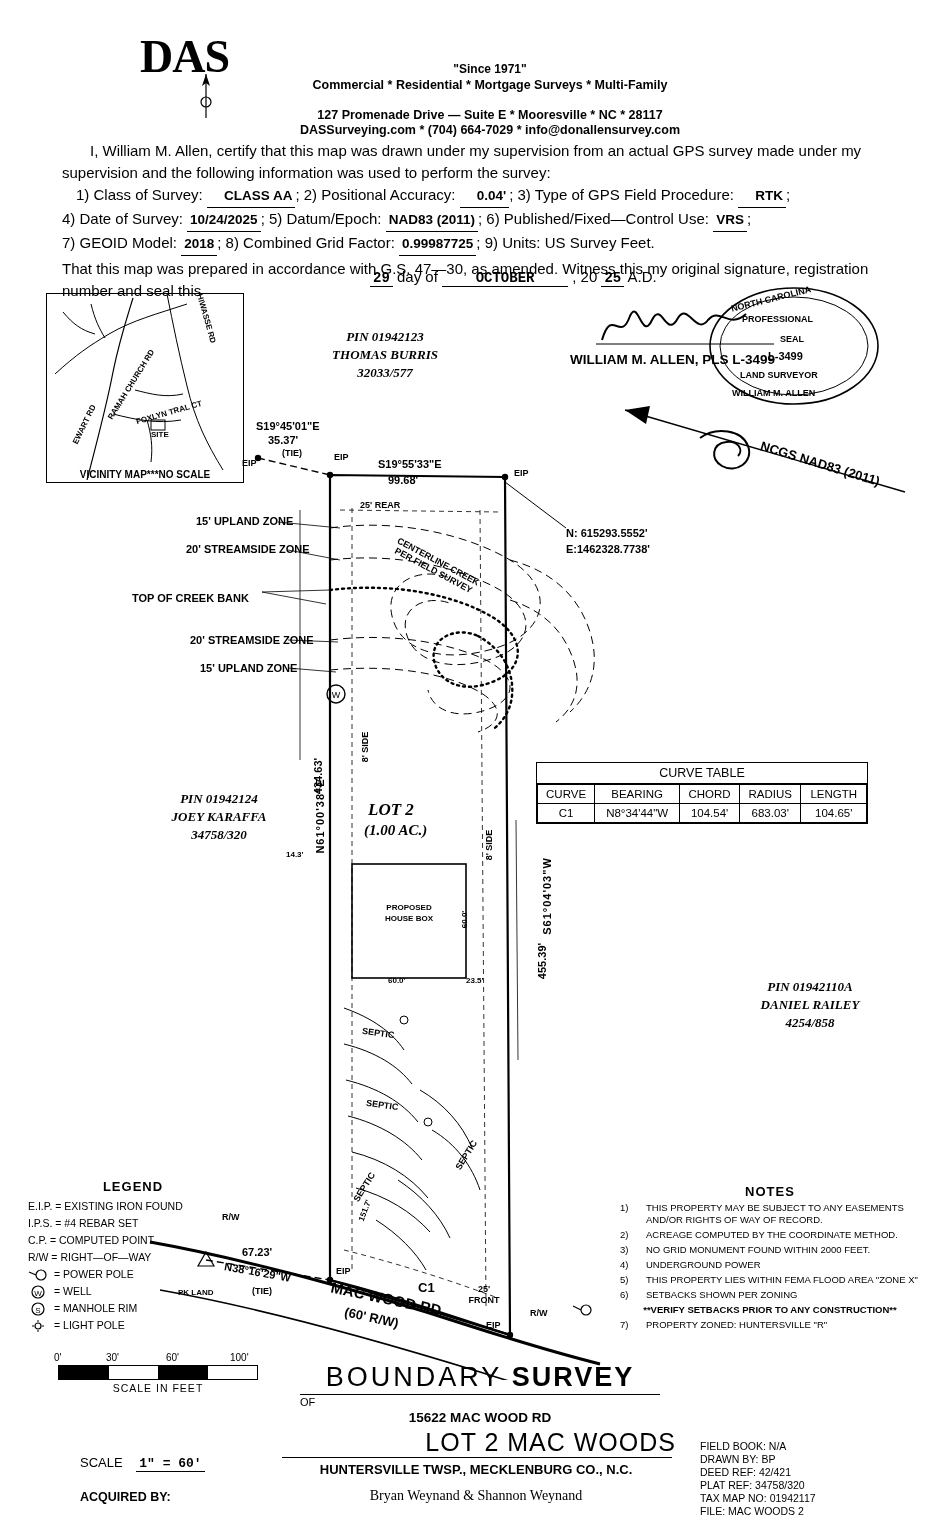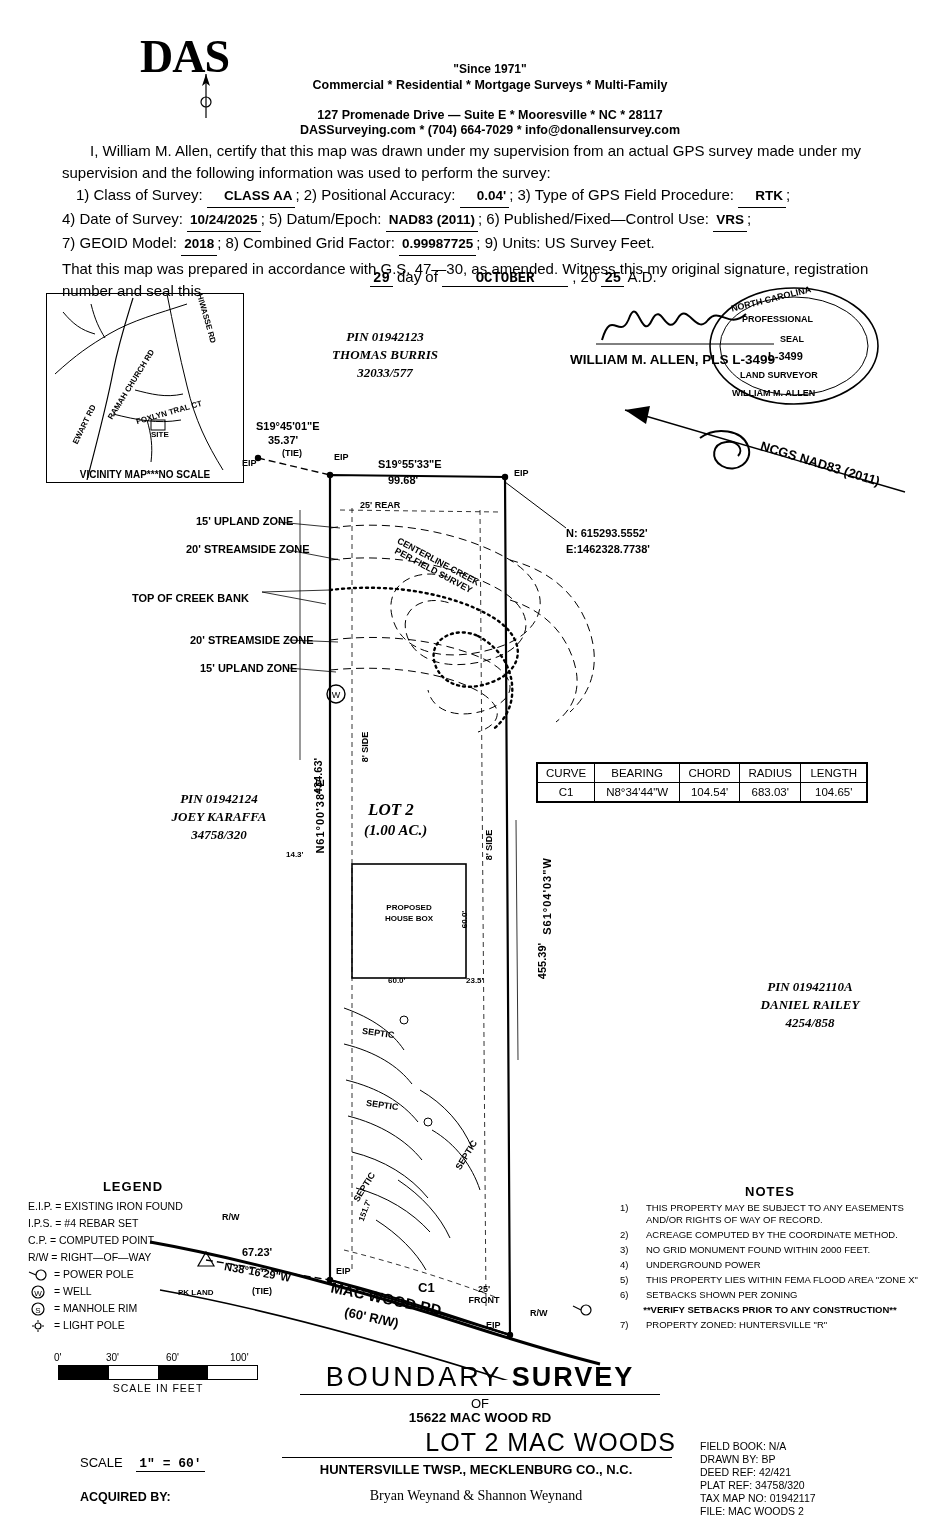--- a/index.html
+++ b/index.html
@@ -54,21 +54,21 @@
   #scalebar{left:58px;top:1352px;width:200px;}
   #scalebar .ticks{position:relative;height:13px;font-size:10px;}
   #scalebar .bar{height:13px;border:1px solid #000;display:flex;}
   #scalebar .bar div{flex:1;border-right:1px solid #000;}
   #scalebar .bar div:last-child{border-right:none;}
   #scalebar .cap{text-align:center;font-size:10.5px;margin-top:2px;letter-spacing:1px;}
 
   
   #title1{left:300px;top:1362px;width:360px;text-align:center;font-size:27px;letter-spacing:2px;font-family:"Liberation Sans",sans-serif;}
   #title1 .thin{letter-spacing:3px;}
-  #titleof{left:300px;top:1396px;width:360px;text-align:center;font-size:13px;}
+  #titleof{left:300px;top:1396px;width:360px;text-align:left;font-size:11px;}
   #addr{left:300px;top:1410px;width:360px;text-align:center;font-size:13.5px;font-weight:bold;}
   #lotline{left:276px;top:1428px;width:400px;text-align:right;font-size:25px;letter-spacing:1px;}
   #twsp{left:266px;top:1462px;width:420px;text-align:center;font-size:13px;font-weight:bold;}
   #owners{left:266px;top:1488px;width:420px;text-align:center;font-size:14px;font-family:"Liberation Serif",serif;}
   #scaletxt{left:80px;top:1455px;font-size:13px;}
   #acq{left:80px;top:1490px;font-size:12.5px;font-weight:bold;}
   #fieldbook{left:700px;top:1440px;font-size:10.5px;line-height:13px;font-weight:normal;}
   hr.rule{border:none;border-top:1px solid #000;margin:1px 0;}
 </style>
 </head>
@@ -324,20 +324,21 @@
   <div class="lbl" style="left:224px;top:1266px;transform:rotate(10deg);">N38°16'29"W</div>
   <div class="lbl small" style="left:252px;top:1286px;">(TIE)</div>
   <div class="lbl small" style="left:336px;top:1266px;">EIP</div>
   <div class="lbl small" style="left:486px;top:1320px;">EIP</div>
   <div class="lbl" style="left:418px;top:1280px;font-size:13px;">C1</div>
   <div class="lbl" style="left:330px;top:1290px;font-size:15px;transform:rotate(12deg);">MAC WOOD RD</div>
   <div class="lbl" style="left:344px;top:1310px;font-size:13px;transform:rotate(12deg);">(60' R/W)</div>
   <div class="lbl tiny" style="left:354px;top:1206px;transform:rotate(-70deg);">151.7'</div>
 
   <div class="abs" id="curvetable">
+    <div class="ct-title">CURVE TABLE</div>
     <table>
       <tbody>
           <tr>
         <th>CURVE</th>
         <th>BEARING</th>
         <th>CHORD</th>
         <th>RADIUS</th>
         <th>LENGTH</th>
       </tr>
       <tr>

